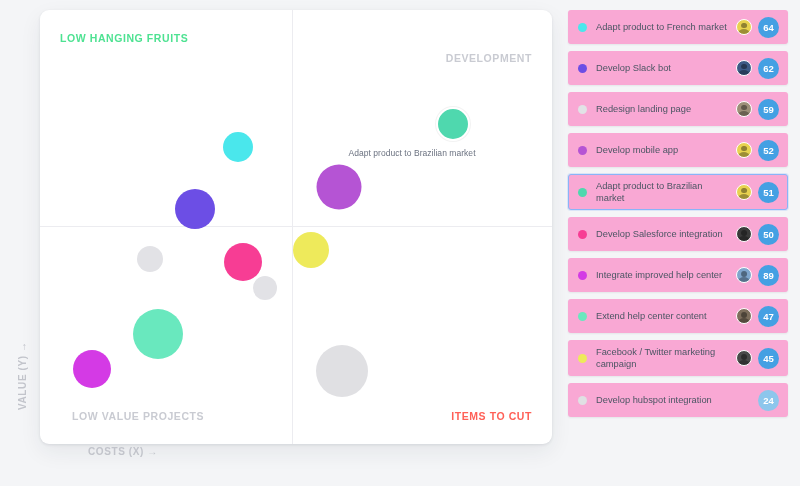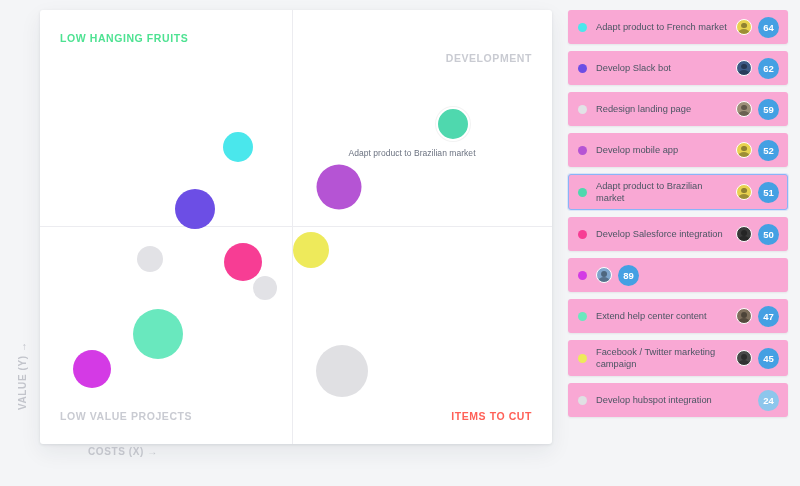--- a/index.html
+++ b/index.html
@@ -14,38 +14,38 @@
   
   .chart-wrap {
     position: absolute;
     left: 40px; top: 10px;
     width: 512px; height: 434px;
   }
   .chart-card {
     position: absolute;
     inset: 0;
     background: #ffffff;
-    border-radius: 3px;
+    border-radius: 9px;
     box-shadow: 0 1px 3px rgba(30,40,60,.10), 0 8px 22px rgba(30,40,60,.07);
     overflow: hidden;
   }
   .quad-v, .quad-h { position: absolute; background: #ececf0; }
   .quad-v { left: 252px; top: 0; width: 1px; height: 434px; }
   .quad-h { left: 0; top: 216px; width: 512px; height: 1px; }
 
   .quad-label {
     position: absolute;
     font-size: 10.5px;
     font-weight: bold;
     letter-spacing: .055em;
     white-space: nowrap;
   }
   .ql-lhf { left: 20px;  top: 22px;  color: #4ee292; }
   .ql-dev { right: 20px; top: 22px;  color: #c9cbd2; margin-top: 20px; }
-  .ql-lvp { left: 20px;  bottom: 22px; color: #c9cbd2; }
+  .ql-lvp { left: 32px;  bottom: 22px; color: #c9cbd2; }
   .ql-itc { right: 20px; bottom: 22px; color: #ff6057; }
 
   .bubble {
     position: absolute;
     border-radius: 50%;
     transform: translate(-50%, -50%);
   }
   .bubble.selected {
     border: 2px solid #ffffff;
     box-shadow: 0 0 0 1px rgba(0,0,0,.05);
@@ -243,20 +243,21 @@
         <span class="dot" style="background: rgb(247, 61, 148);"></span>
         <span class="item-label">Develop Salesforce integration</span>
         <span class="avatar" style="background: rgb(58, 58, 58);">
           <span class="av-head"></span>
           <span class="av-body"></span>
         </span>
         <span class="badge">50</span>
       </div>
       <div class="list-item">
         <span class="dot" style="background: rgb(212, 58, 229);"></span>
+        <span class="item-label">Integrate improved help center</span>
         <span class="avatar" style="background: rgb(127, 166, 204);">
           <span class="av-head"></span>
           <span class="av-body"></span>
         </span>
         <span class="badge">89</span>
       </div>
       <div class="list-item">
         <span class="dot" style="background: rgb(105, 232, 190);"></span>
         <span class="item-label">Extend help center content</span>
         <span class="avatar" style="background: rgb(125, 110, 92);">

